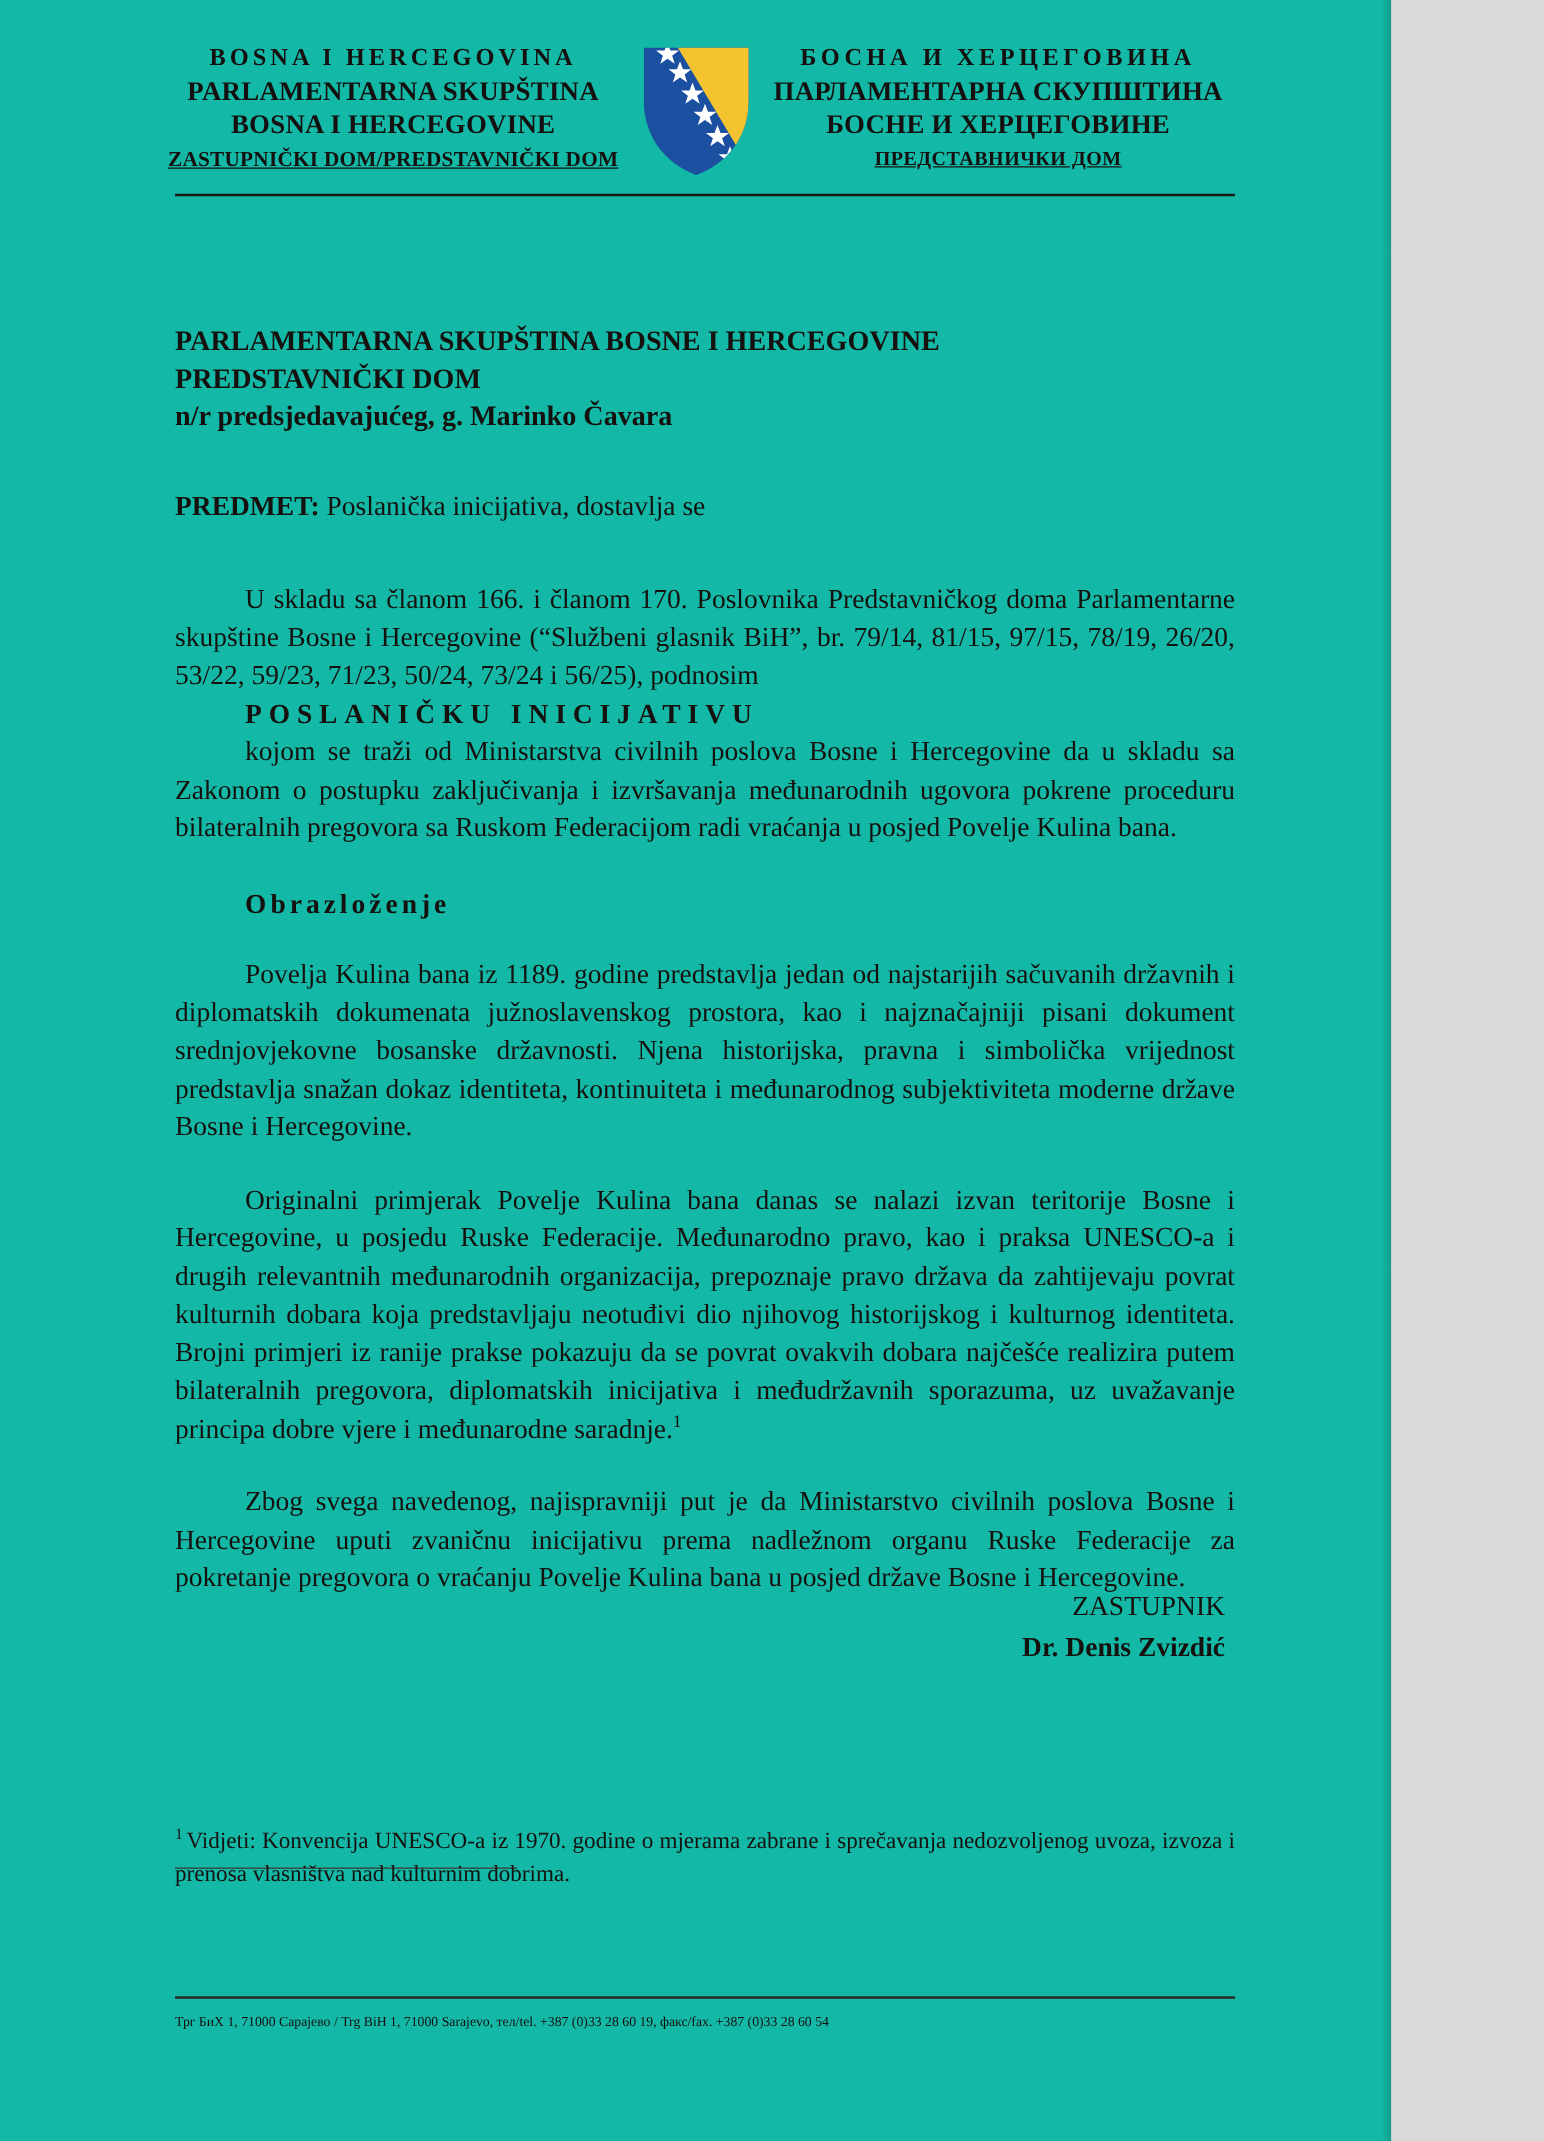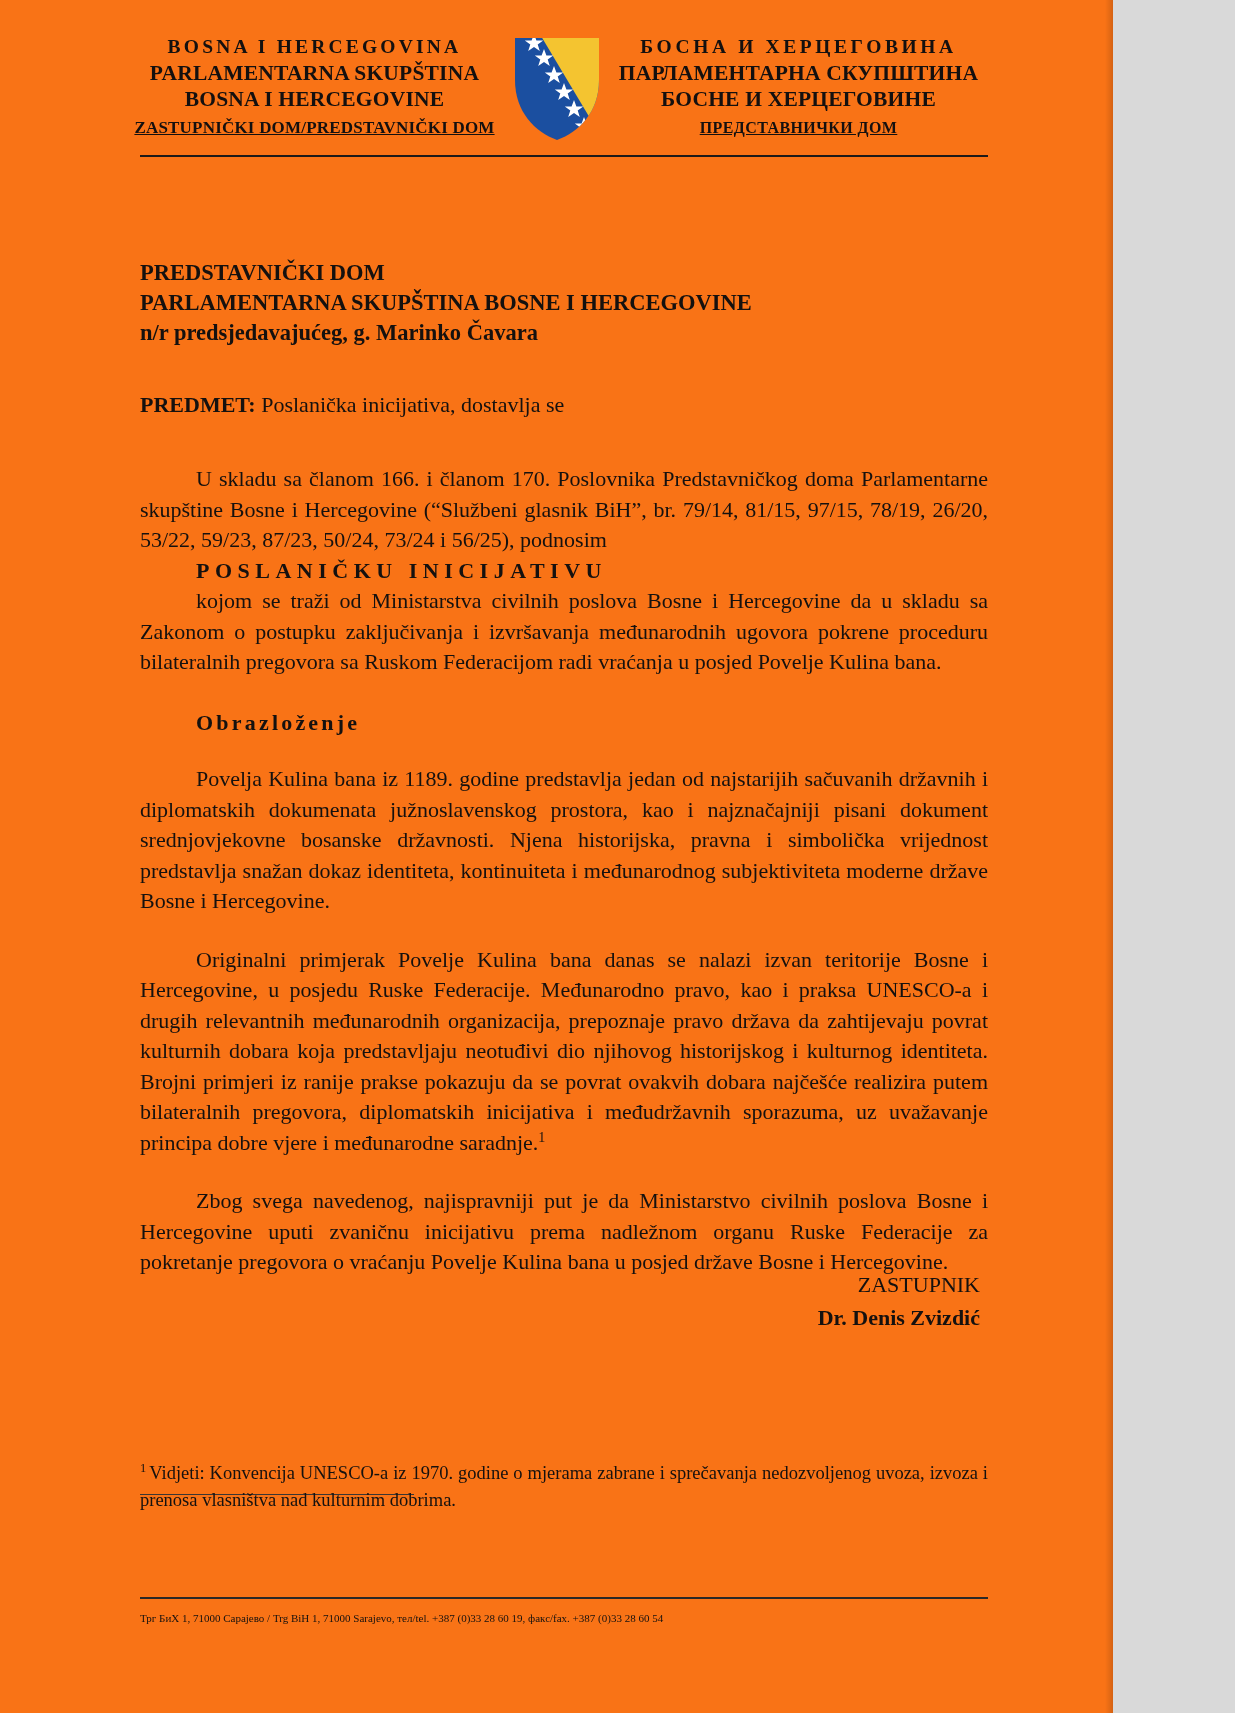--- a/index.html
+++ b/index.html
@@ -13,21 +13,21 @@
     font-family: "Liberation Serif", "DejaVu Serif", serif;
     overflow: hidden;
   }
 
   .page {
     position: absolute;
     left: 0;
     top: 0;
     width: 1113px;
     height: 1713px;
-    background: #f97316;
+    background: #14b8a6;
     box-sizing: border-box;
   }
   .page-right-gutter {
     position: absolute;
     left: 1113px;
     top: 0;
     width: 122px;
     height: 1713px;
     background: #d9d9d9;
   }
@@ -279,33 +279,33 @@
       <div class="lh-l3">БОСНЕ И ХЕРЦЕГОВИНЕ</div>
       <div class="lh-l4">ПРЕДСТАВНИЧКИ ДОМ</div>
     </div>
 
   </div>
 
   <div class="hrule-top"></div>
 
 
   <div class="block addressee">
+    <div>PARLAMENTARNA SKUPŠTINA BOSNE I HERCEGOVINE</div>
     <div>PREDSTAVNIČKI DOM</div>
-    <div>PARLAMENTARNA SKUPŠTINA BOSNE I HERCEGOVINE</div>
     <div>n/r predsjedavajućeg, g. Marinko Čavara</div>
   </div>
 
   <div class="block subject">
     <b>PREDMET:</b>
     <span>Poslanička inicijativa, dostavlja se</span>
   </div>
 
   <div class="block body">
 
-    <p>U skladu sa članom 166. i članom 170. Poslovnika Predstavničkog doma Parlamentarne skupštine Bosne i Hercegovine (“Službeni glasnik BiH”, br. 79/14, 81/15, 97/15, 78/19, 26/20, 53/22, 59/23, 87/23, 50/24, 73/24 i 56/25), podnosim</p>
+    <p>U skladu sa članom 166. i članom 170. Poslovnika Predstavničkog doma Parlamentarne skupštine Bosne i Hercegovine (“Službeni glasnik BiH”, br. 79/14, 81/15, 97/15, 78/19, 26/20, 53/22, 59/23, 71/23, 50/24, 73/24 i 56/25), podnosim</p>
 
     <p class="ctr-head wide">POSLANIČKU INICIJATIVU</p>
 
     <p>kojom se traži od Ministarstva civilnih poslova Bosne i Hercegovine da u skladu sa Zakonom o postupku zaključivanja i izvršavanja međunarodnih ugovora pokrene proceduru bilateralnih pregovora sa Ruskom Federacijom radi vraćanja u posjed Povelje Kulina bana.</p>
 
     <p class="ctr-head obraz">Obrazloženje</p>
 
     <p>Povelja Kulina bana iz 1189. godine predstavlja jedan od najstarijih sačuvanih državnih i diplomatskih dokumenata južnoslavenskog prostora, kao i najznačajniji pisani dokument srednjovjekovne bosanske državnosti. Njena historijska, pravna i simbolička vrijednost predstavlja snažan dokaz identiteta, kontinuiteta i međunarodnog subjektiviteta moderne države Bosne i Hercegovine.</p>
 
     <p class="spaced"><span>Originalni primjerak Povelje Kulina bana danas se nalazi izvan teritorije Bosne i Hercegovine, u posjedu Ruske Federacije. Međunarodno pravo, kao i praksa UNESCO-a i drugih relevantnih međunarodnih organizacija, prepoznaje pravo država da zahtijevaju povrat kulturnih dobara koja predstavljaju neotuđivi dio njihovog historijskog i kulturnog identiteta. Brojni primjeri iz ranije prakse pokazuju da se povrat ovakvih dobara najčešće realizira putem bilateralnih pregovora, diplomatskih inicijativa i međudržavnih sporazuma, uz uvažavanje principa dobre vjere i međunarodne saradnje.</span><sup class="fn">1</sup></p>

